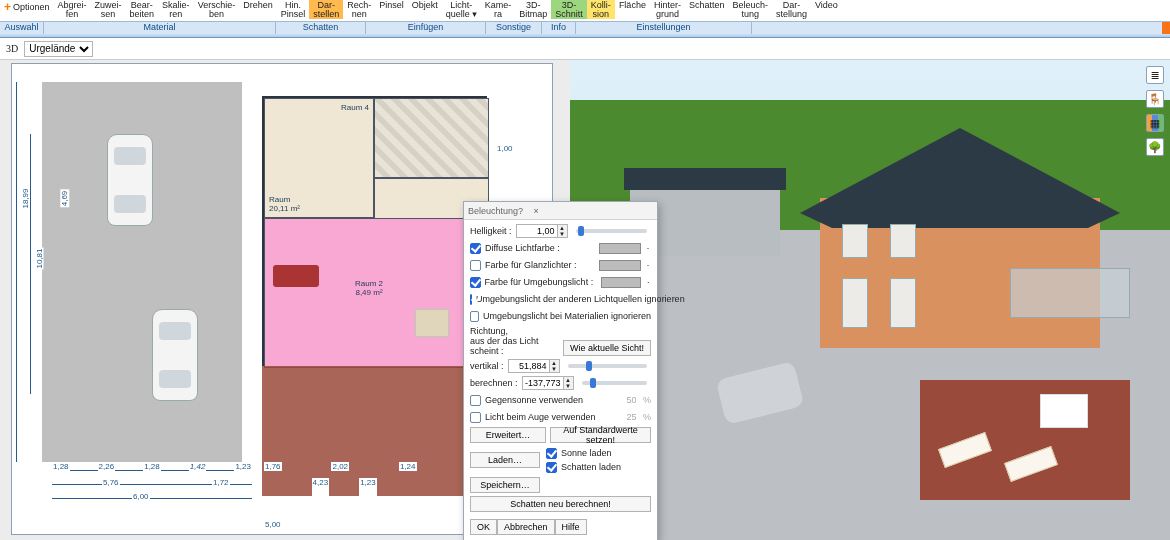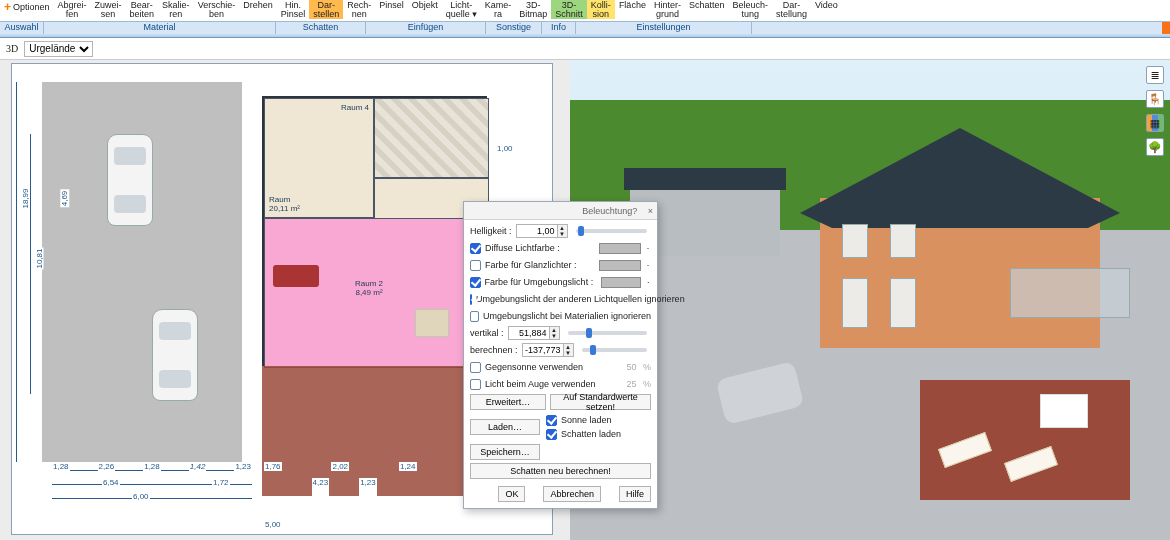--- a/index.html
+++ b/index.html
@@ -62,37 +62,37 @@
   .car3d { position: absolute; left: 150px; top: 310px; width: 80px; height: 46px; background: #cfd3d7; border-radius: 10px; transform: rotate(-14deg); }
   .patio { position: absolute; left: 350px; top: 320px; width: 210px; height: 120px; background: #9a4a3a; }
   .lounger { position: absolute; width: 50px; height: 20px; background: #faf6ee; border: 1px solid #d7caa5; }
 
   
   .iconstrip { position: absolute; right: 4px; top: 6px; width: 20px; display: flex; flex-direction: column; gap: 6px; }
   .iconstrip div { width: 18px; height: 18px; border: 1px solid #8aa0b8; background: #fff; border-radius: 2px; display: flex; align-items: center; justify-content: center; font-size: 11px; }
 
   
   .dialog { position: absolute; left: 463px; top: 201px; width: 195px; background: #fff; border: 1px solid #9ea9b3; box-shadow: 2px 3px 8px rgba(0,0,0,.25); font-size: 9px; }
-  .dialog .titlebar { display: flex; align-items: center; justify-content: flex-end; height: 18px; padding: 0 4px; background: #f3f3f3; border-bottom: 1px solid #d3d3d3; color: #666; }
+  .dialog .titlebar { display: flex; align-items: center; justify-content: flex-start; height: 18px; padding: 0 4px; background: #f3f3f3; border-bottom: 1px solid #d3d3d3; color: #666; }
   .dialog .content { padding: 4px 6px 6px 6px; display: flex; flex-direction: column; gap: 3px; }
   .row { display: flex; align-items: center; gap: 4px; min-height: 14px; }
   .row .lab { flex: 0 0 auto; }
   .row .grow { flex: 1; }
   .chk { appearance: none; width: 11px; height: 11px; border: 1px solid #6a86a4; border-radius: 2px; display: inline-block; position: relative; }
   .chk.checked { background: #2563d6; border-color: #2563d6; }
   .chk.checked:after { content: ""; position: absolute; left: 2px; top: -1px; width: 4px; height: 7px; border: 2px solid #fff; border-top: none; border-left: none; transform: rotate(40deg); }
   .spin { display: inline-flex; align-items: stretch; border: 1px solid #b3b3b3; height: 14px; }
   .spin input { width: 40px; border: none; font-size: 9px; padding: 0 2px; text-align: right; }
   .spin .arrows { width: 10px; display: flex; flex-direction: column; border-left: 1px solid #b3b3b3; }
   .spin .arrows span { flex: 1; font-size: 6px; line-height: 6px; text-align: center; background: #f1f1f1; }
   .swatch { width: 42px; height: 11px; background: #bcbcbc; border: 1px solid #8a8a8a; }
   .slider { flex: 1; height: 4px; background: #d4d9df; border-radius: 2px; position: relative; margin: 0 4px; }
   .slider .thumb { position: absolute; top: -3px; width: 6px; height: 10px; background: #3878d6; border-radius: 2px; }
   .btn { height: 16px; padding: 0 6px; border: 1px solid #b3b3b3; background: #f6f6f6; font-size: 9px; display: inline-flex; align-items: center; justify-content: center; }
-  .btnrow { display: flex; gap: 18px; justify-content: flex-end; margin-top: 4px; }
+  .btnrow { display: flex; gap: 0; justify-content: flex-start; margin-top: 4px; }
   .grid2 { display: grid; grid-template-columns: 70px 1fr; gap: 3px 6px; align-items: center; }
   .dimmed { color: #aaa; }
 </style>
 </head>
 <body>
 
 <div class="ribbon">
   <div class="item opt">
     <span class="plus">+</span>
     <span>Optionen</span>
@@ -205,21 +205,21 @@
 
       <div class="dimline" style="left:40px; top:406px; width:200px"></div>
       <div id="dims-bottom" style="position:absolute; left:40px; top:398px; width:200px; display:flex; justify-content:space-between">
           <span class="dimlabel" style="position: static;">1,28</span>
           <span class="dimlabel" style="position: static;">2,26</span>
           <span class="dimlabel" style="position: static;">1,28</span>
           <span class="dimlabel" style="position: static; font-style: italic;">1,42</span>
           <span class="dimlabel" style="position: static;">1,23</span>
         </div>
       <div class="dimline" style="left:40px; top:420px; width:200px"></div>
-      <div class="dimlabel" style="left:90px; top:414px">6,54</div>
+      <div class="dimlabel" style="left:90px; top:414px">5,76</div>
       <div class="dimlabel" style="left:200px; top:414px">1,72</div>
       <div class="dimline" style="left:40px; top:434px; width:200px"></div>
       <div class="dimlabel" style="left:120px; top:428px">6,00</div>
 
       <div id="dims-terrace" style="position:absolute; left:252px; top:398px; width:220px; display:flex; justify-content:space-between">
           <span class="dimlabel" style="position: static;">1,76</span>
           <span class="dimlabel" style="position: static;">2,02</span>
           <span class="dimlabel" style="position: static;">1,24</span>
           <span class="dimlabel" style="position: static;">2,99</span>
         </div>
@@ -314,20 +314,27 @@
 
     <div class="row">
       <span class="chk checked"></span>
       <span class="lab">Umgebungslicht der anderen Lichtquellen ignorieren</span>
     </div>
     <div class="row">
       <span class="chk"></span>
       <span class="lab">Umgebungslicht bei Materialien ignorieren</span>
     </div>
 
+    <div class="row" style="align-items:flex-end">
+      <div style="flex:1">
+        <div>Richtung,</div>
+        <div>aus der das Licht scheint :</div>
+      </div>
+      <button class="btn">Wie aktuelle Sicht!</button>
+    </div>
 
     <div class="row" style="justify-content:flex-end; ">
       <span class="lab">vertikal :</span>
       <span class="spin">
         <input value="51,884" style="">
         <span class="arrows">
             <span>▲</span>
             <span>▼</span>
           </span>
       </span>

